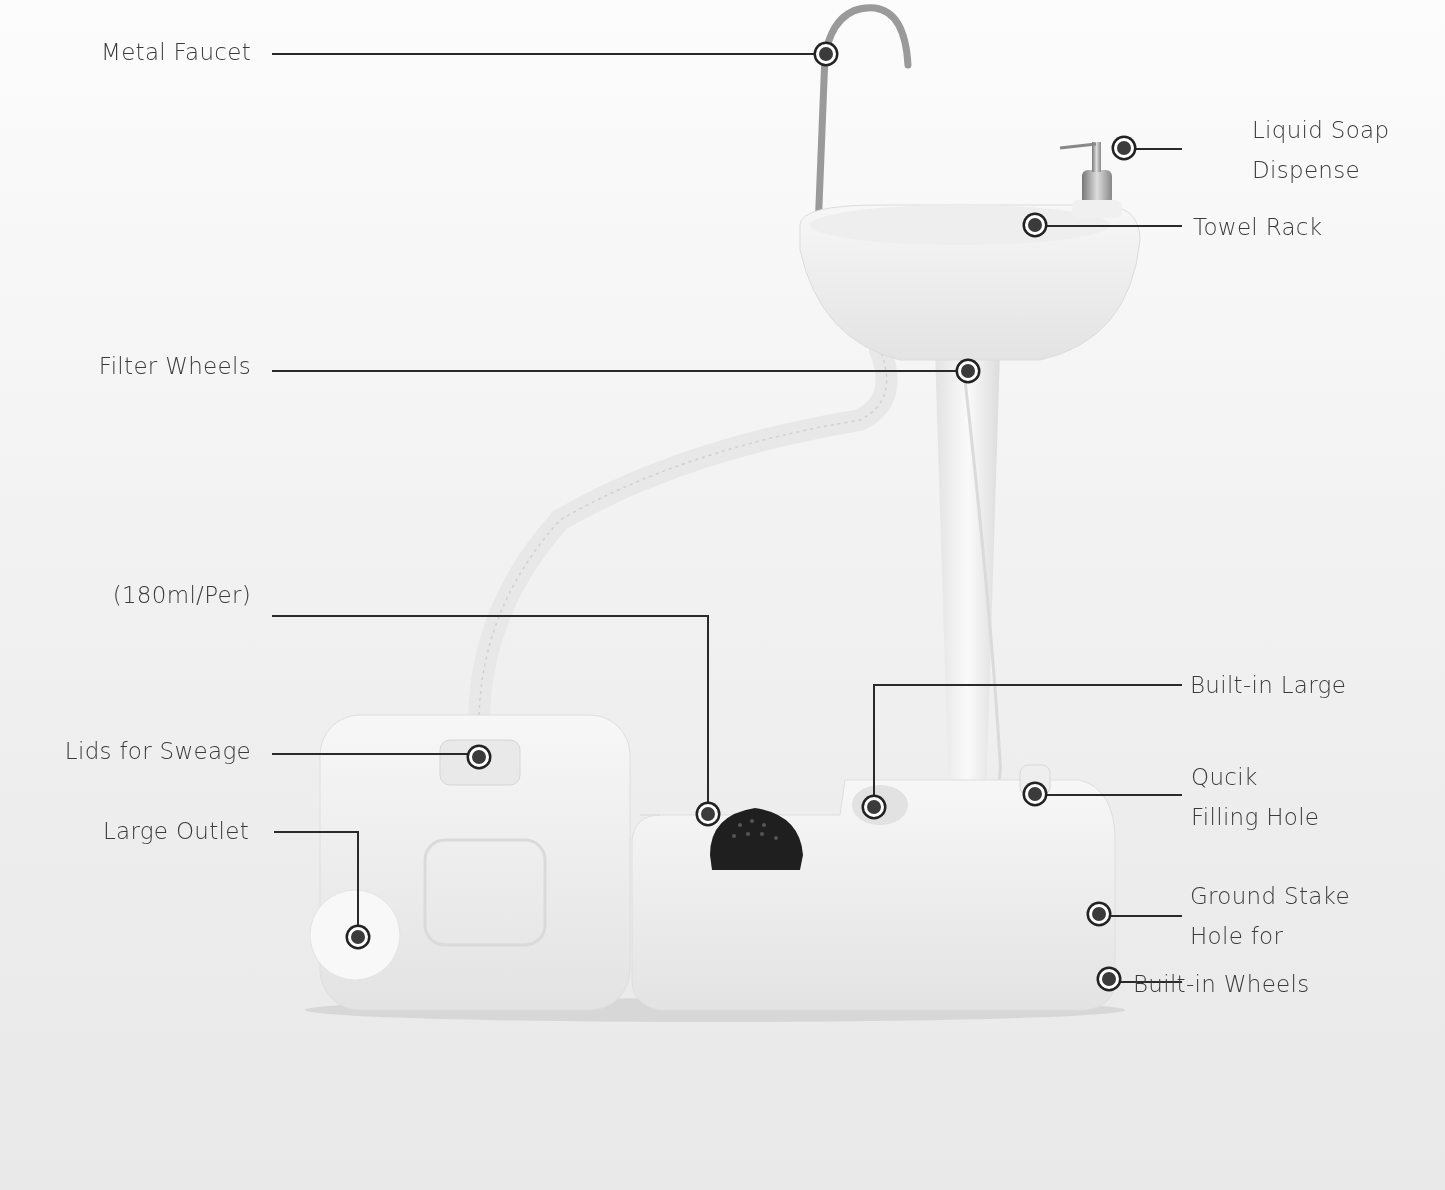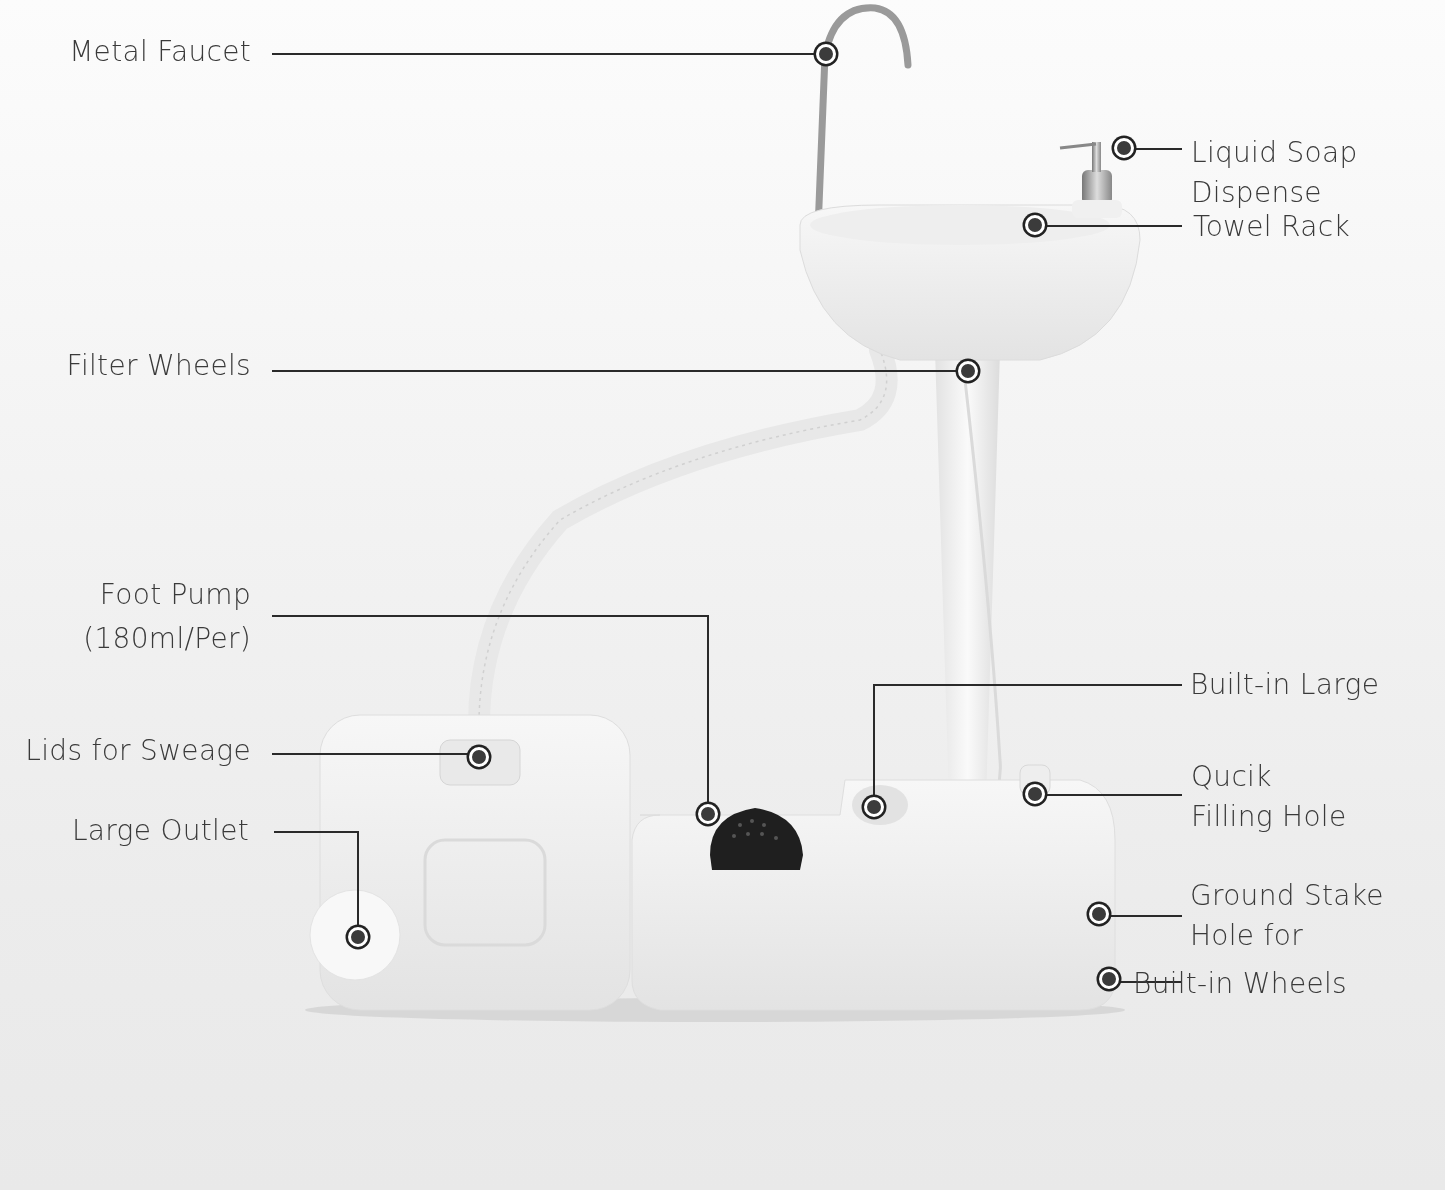--- a/index.html
+++ b/index.html
@@ -2,21 +2,21 @@
 <html><head>
 <meta charset="utf-8">
 <style>
   html, body { margin:0; padding:0; }
   body {
     width:1445px; height:1190px; position:relative; overflow:hidden;
     background: linear-gradient(180deg, #fcfcfc 0%, #f3f3f3 40%, #ececec 75%, #e9e9e9 100%);
     font-family: "DejaVu Sans", "Liberation Sans", sans-serif;
   }
   .label {
-    position:absolute; color:#3a3a3a; font-size:28px; font-weight:300;
+    position:absolute; color:#3a3a3a; font-size:23px; font-weight:300;
     line-height:40px; letter-spacing:0.3px; white-space:nowrap;
   }
   .label.right { text-align:right; }
   .label.left { text-align:left; }
   .line { position:absolute; background:#2a2a2a; }
   .h { height:2px; }
   .v { width:2px; }
   .dot {
     position:absolute; width:14px; height:14px; border-radius:50%;
     background:#3b3b3b; border:3px solid #fff; box-shadow:0 0 0 2.5px #222;
@@ -118,35 +118,34 @@
 <div class="line h" style="left:1099px;top:915px;width:83px;"></div>
 <div class="dot" style="left:1099px;top:914px;"></div>
 
 <div class="line h" style="left:1109px;top:981px;width:73px;"></div>
 <div class="dot" style="left:1109px;top:979px;"></div>
 
 <div class="label right" style="right:1194px;top:32px;">
   <div>Metal Faucet</div>
 </div>
 
-<div class="label left" style="left:1191px;top:110px;margin-top:23px;">
+<div class="label left" style="left:1252px;top:110px;">
   <div>Liquid Soap</div>
   <div>Dispense</div>
 </div>
 
 <div class="label left" style="left:1193px;top:207px;">
   <div>Towel Rack</div>
 </div>
 
 <div class="label right" style="right:1194px;top:346px;">
   <div>Filter Wheels</div>
 </div>
 
 <div class="label right" style="right:1194px;top:573px;line-height:44px;">
-  <div>Foot Pump</div>
   <div>(180ml/Per)</div>
 </div>
 
 <div class="label left" style="left:1190px;top:665px;">
   <div>Built-in Large</div>
 </div>
 
 <div class="label right" style="right:1194px;top:731px;">
   <div>Lids for Sweage</div>
 </div>

